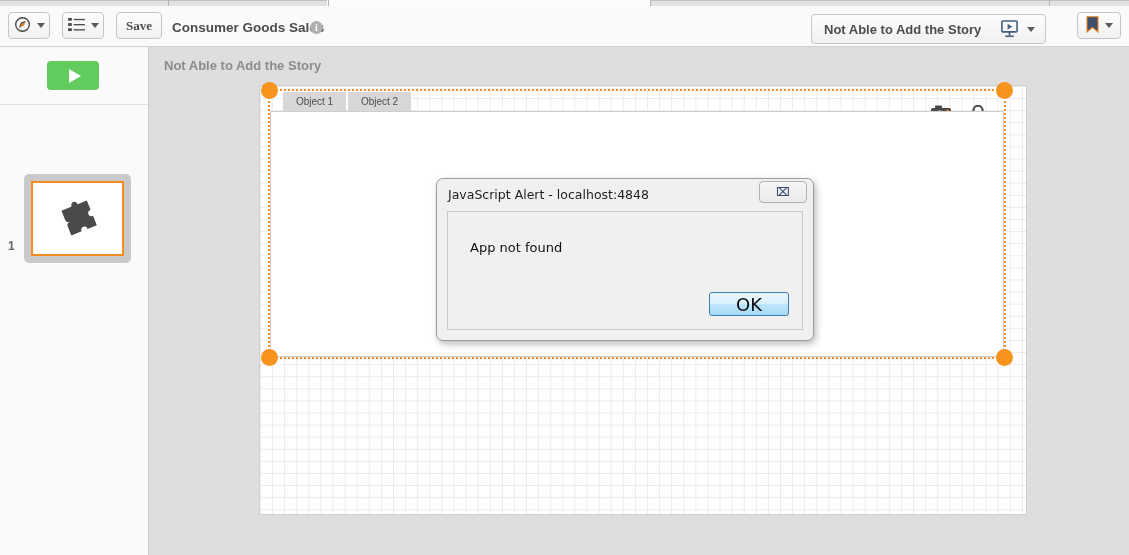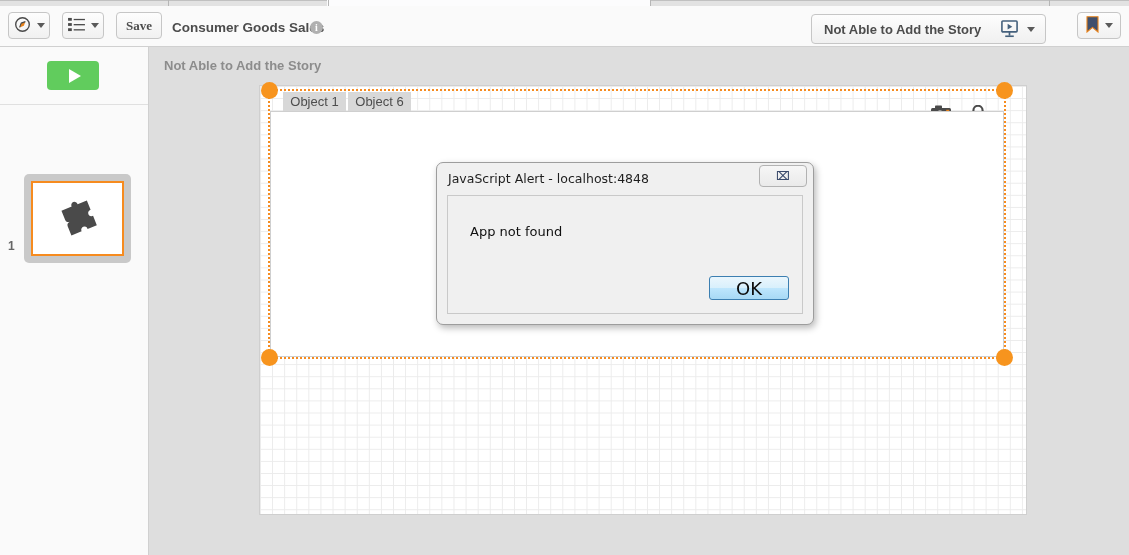--- a/index.html
+++ b/index.html
@@ -228,21 +228,21 @@
     background: #ffffff;
     border: 1px solid #cfcfcf;
     box-sizing: border-box;
   }
   .obj-tab {
     position: absolute;
     top: 1px;
     height: 24px;
     background: #d8d8d8;
     color: #4d4d4d;
-    font-size: 13px;
+    font-size: 10px;
     line-height: 20px;
     text-align: center;
     cursor: pointer;
     box-sizing: border-box;
   }
   #obj-tab-0 { left: 13px;  width: 63px; }
   #obj-tab-1 { left: 78px;  width: 63px; }
 
   .obj-icon {
     position: absolute;
@@ -260,21 +260,21 @@
     cursor: pointer;
   }
   #handle-tl { left: -9px;  top: -9px; }
   #handle-tr { right: -9px; top: -9px; }
   #handle-bl { left: -9px;  bottom: -9px; }
   #handle-br { right: -9px; bottom: -9px; }
 
   
   #alert-dialog {
     position: absolute;
-    left: 436px; top: 162px;
+    left: 436px; top: 178px;
     width: 378px; height: 163px;
     background: #f0f0f0;
     border: 1px solid #9d9d9d;
     border-radius: 7px;
     box-shadow: 2px 3px 7px rgba(0,0,0,0.28);
     font-family: "DejaVu Sans", sans-serif;
     box-sizing: border-box;
   }
   #alert-titlebar {
     position: absolute;
@@ -425,21 +425,21 @@
 </div>
 
 <div id="workspace">
   <div id="story-heading">Not Able to Add the Story</div>
 
   <div id="canvas">
 
     <div id="object-frame">
 
       <div class="obj-tab" id="obj-tab-0">Object 1</div>
-      <div class="obj-tab" id="obj-tab-1">Object 6</div>
+      <div class="obj-tab" id="obj-tab-1">Object 2</div>
 
       <span class="obj-icon" id="snapshot-icon">
         <svg width="20" height="16" viewBox="0 0 20 16">
           <rect x="0" y="3" width="20" height="13" rx="1.5" fill="#4a4a4a"></rect>
           <rect x="4" y="0.6" width="7" height="3" rx="0.8" fill="#4a4a4a"></rect>
           <circle cx="9" cy="9.6" r="4.2" fill="#ffffff"></circle>
           <circle cx="9" cy="9.6" r="2.6" fill="#4a4a4a"></circle>
           <rect x="15.2" y="4.8" width="3" height="2" fill="#e8821a"></rect>
         </svg>
       </span>

